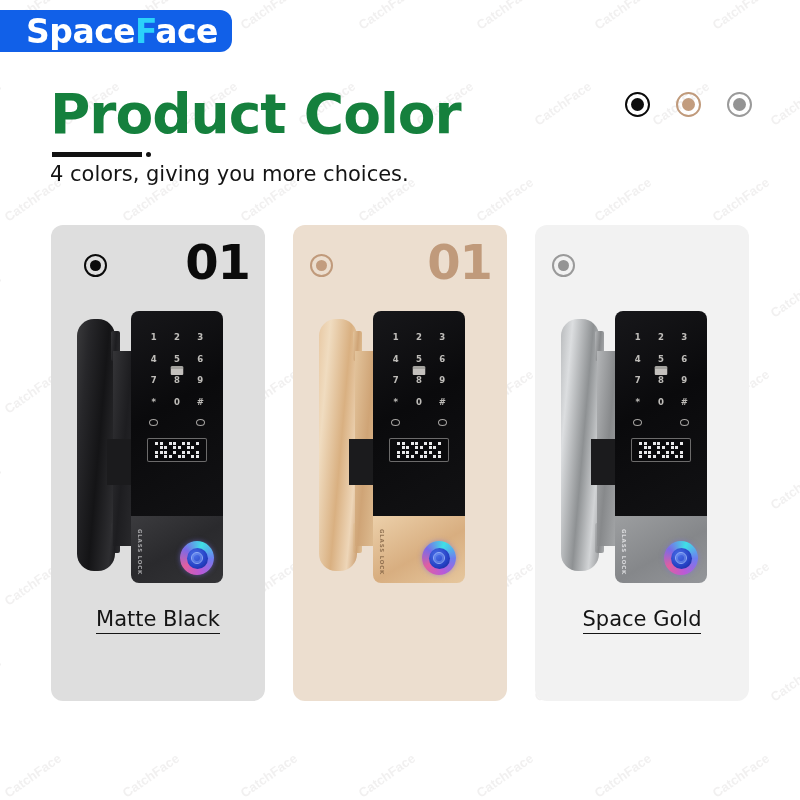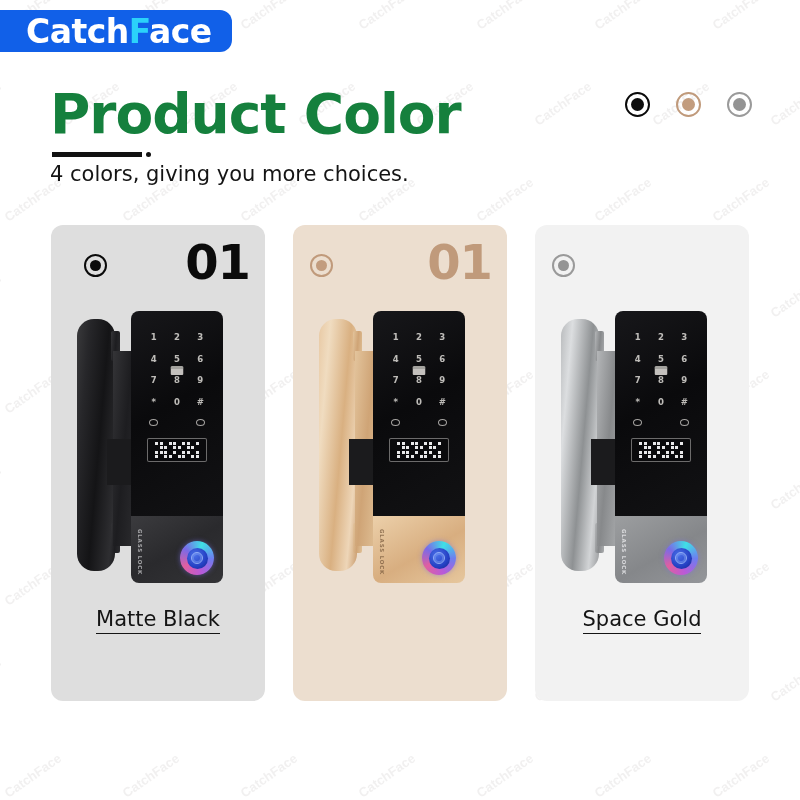--- a/index.html
+++ b/index.html
@@ -296,21 +296,21 @@
     <span class="wm" style="left: 118px; top: 768px;">CatchFace</span>
     <span class="wm" style="left: 236px; top: 768px;">CatchFace</span>
     <span class="wm" style="left: 354px; top: 768px;">CatchFace</span>
     <span class="wm" style="left: 472px; top: 768px;">CatchFace</span>
     <span class="wm" style="left: 590px; top: 768px;">CatchFace</span>
     <span class="wm" style="left: 708px; top: 768px;">CatchFace</span>
   </div>
 
 <div id="logo-badge">
   <div class="logo-text">
-    <span>Catch</span><span class="accent">F</span><span>ace</span>
+    <span>Space</span><span class="accent">F</span><span>ace</span>
   </div>
 </div>
 
 <div id="page-title">Product Color</div>
 <div id="title-rule-wrap">
   <div id="title-rule"></div>
   <div id="title-dot"></div>
 </div>
 <div id="page-subtitle">4 colors, giving you more choices.</div>
 

